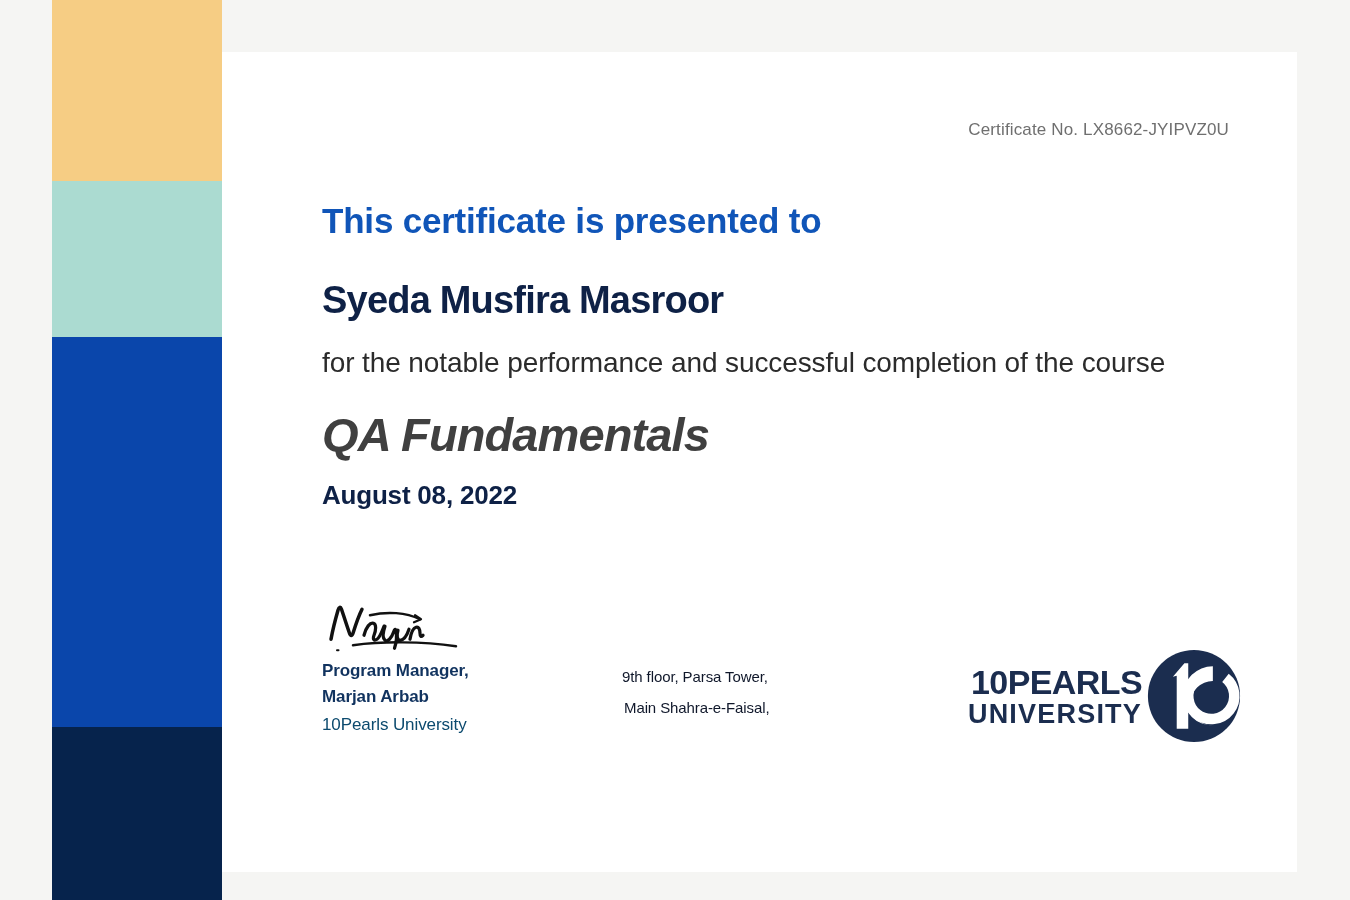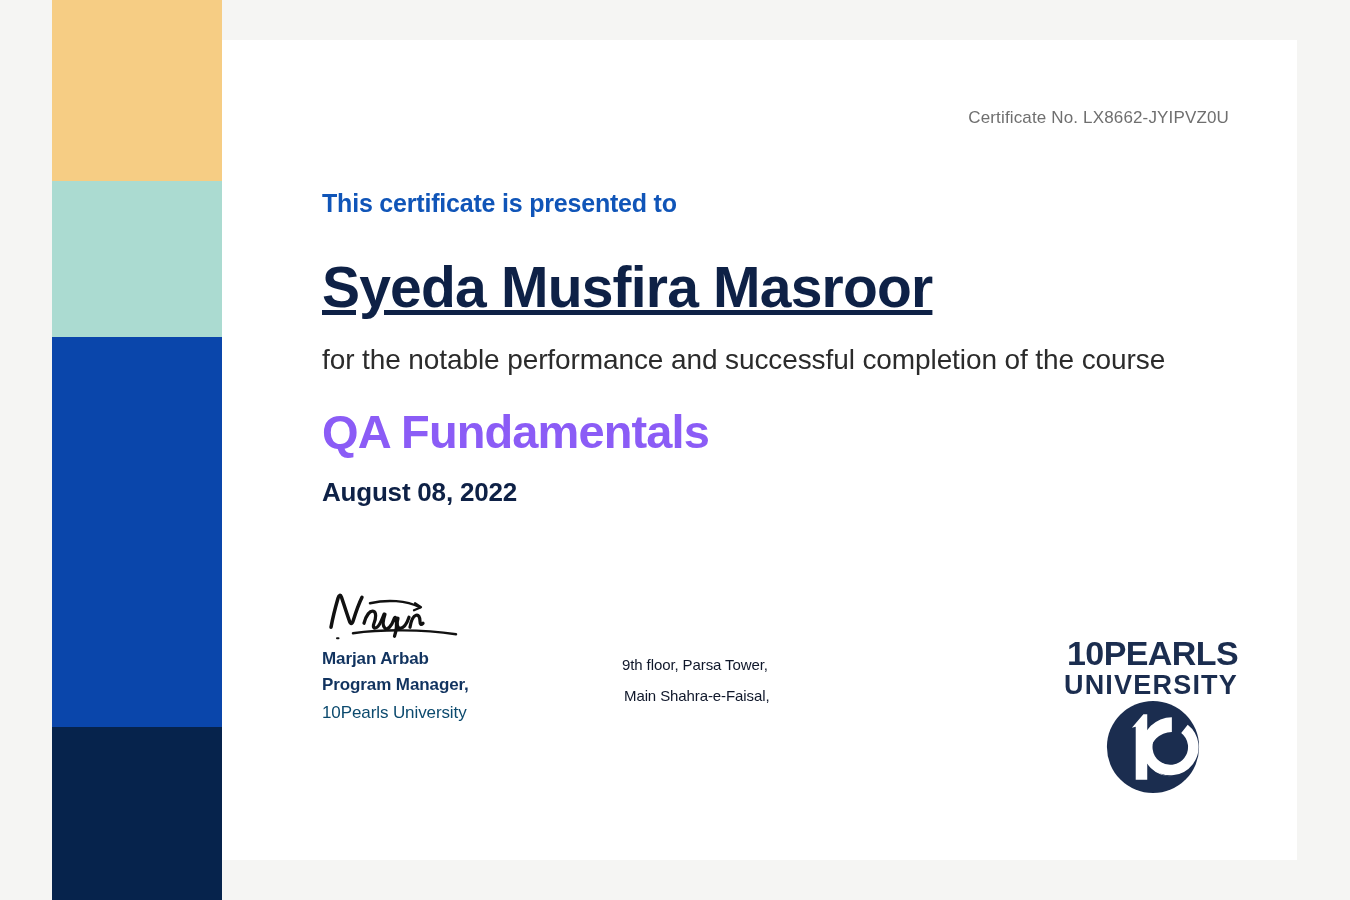--- a/index.html
+++ b/index.html
@@ -36,21 +36,21 @@
   .stripe { width: 100%; }
   #stripe-tan   { height: 181px; background: #f6cd84; }
   #stripe-mint  { height: 156px; background: #abdbd1; }
   #stripe-blue  { height: 390px; background: #0a46ab; }
   #stripe-navy  { height: 173px; background: #06234c; }
 
   
   #certificate-card {
     position: absolute;
     left: 222px;
-    top: 40px;
+    top: 52px;
     width: 1075px;
     height: 820px;
     background: #ffffff;
     z-index: 2;
   }
 
   
   #certificate-number {
     position: absolute;
     right: 68px;
@@ -63,54 +63,54 @@
 
   
   #certificate-body {
     position: absolute;
     left: 100px;
     top: 150px;
     right: 40px;
   }
 
   #presented-to-line {
-    font-size: 25px;
+    font-size: 35px;
     font-weight: bold;
     color: #1055b8;
     letter-spacing: -0.2px;
     margin: 0 0 40px 0;
     line-height: 1.1;
   }
 
   #recipient-name {
-    font-size: 57px;
+    font-size: 38px;
     font-weight: bold;
     color: #0e2146;
     letter-spacing: -0.8px;
     margin: 0 0 26px 0;
     line-height: 1.05;
-    text-decoration: underline;
   }
 
   #completion-line {
     font-size: 28px;
     color: #2b2b2b;
     font-weight: normal;
     margin: 0 0 30px 0;
     letter-spacing: -0.1px;
     line-height: 1.2;
   }
 
   #course-title {
     font-size: 47px;
     font-weight: bold;
-    color: #8b5cf6;
+    color: #404040;
     letter-spacing: -0.9px;
     margin: 0 0 22px 0;
     line-height: 1.05;
+    font-style: italic;
   }
 
   #issue-date {
     font-size: 26px;
     font-weight: bold;
     color: #0e2146;
     letter-spacing: -0.2px;
     margin: 0 0 0 0;
     line-height: 1.1;
   }
@@ -172,21 +172,20 @@
   #address-line-3 { padding-left: 2px; }
 
   
   #brand-logo {
     position: absolute;
     right: 0;
     top: 48px;
     display: flex;
     align-items: center;
     gap: 0px;
-    flex-direction: column;
   }
   #brand-wordmark {
     display: flex;
     flex-direction: column;
     align-items: flex-end;
     line-height: 1;
     padding-right: 4px;
   }
   #brand-name {
     font-size: 34px;
@@ -240,22 +239,22 @@
             <path d="M84 70 C88 54 96 44 103 46 C109 48 108 60 104 70 C101 78 104 82 110 78 C116 74 120 62 124 52" stroke-width="6.5"></path>
             <path d="M126 52 C122 64 121 76 126 80 C131 84 139 76 143 64 C145 58 147 56 148 62 C150 72 149 84 145 96" stroke-width="6.5"></path>
             <path d="M152 60 C149 70 150 80 156 80 C163 80 170 70 174 58" stroke-width="6.5"></path>
             <path d="M176 78 C178 66 182 56 188 54 C193 52 196 58 196 66 C196 72 198 74 202 70" stroke-width="6.5"></path>
             <path d="M96 30 C130 22 168 24 196 38" stroke-width="5"></path>
             <path d="M186 30 L198 38 L184 44" stroke-width="4.5"></path>
             <path d="M62 90 C120 82 200 82 268 92" stroke-width="5"></path>
             <path d="M30 100 L33 100" stroke-width="4"></path>
           </g>
         </svg>
+        <div id="signatory-title">Program Manager,</div>
         <div id="signatory-name">Marjan Arbab</div>
-        <div id="signatory-title">Program Manager,</div>
         <div id="signatory-org">10Pearls University</div>
       </div>
 
       <div id="address-block">
         <div class="addr-line" id="address-line-1">9th floor, Parsa Tower,</div>
         <div class="addr-line" id="address-line-2">Main Shahra-e-Faisal,</div>
       </div>
 
       <div id="brand-logo">
         <div id="brand-wordmark">

